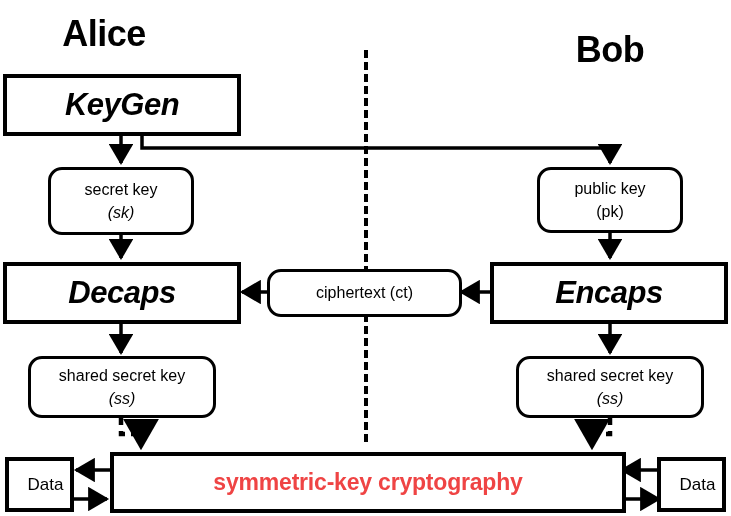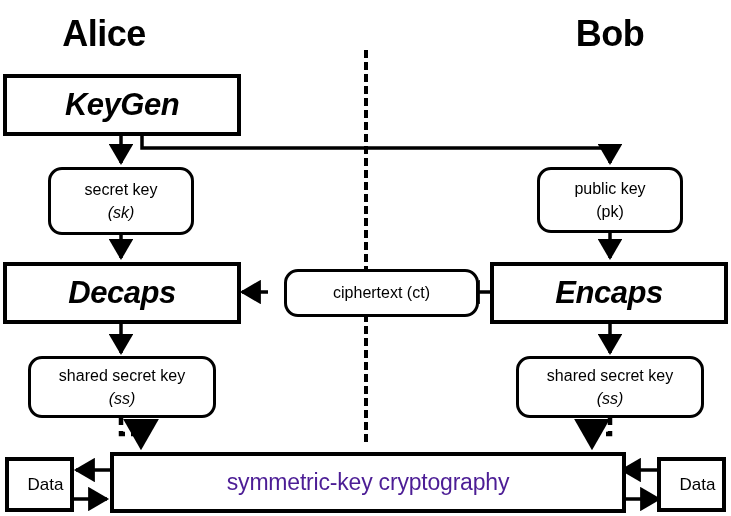--- a/index.html
+++ b/index.html
@@ -72,24 +72,24 @@
     white-space: nowrap;
   }
   .sym-box {
     position: absolute;
     box-sizing: border-box;
     border: 4px solid #000;
     background: #fff;
     display: flex;
     align-items: center;
     justify-content: center;
-    font-weight: normal;
+    font-weight: bold;
     font-size: 23px;
     letter-spacing: -0.2px;
-    color: #4c1d95;
+    color: #ef4444;
   }
   .data-box {
     position: absolute;
     box-sizing: border-box;
     border: 4px solid #000;
     background: #fff;
     display: flex;
     align-items: center;
     justify-content: center;
     font-size: 17px;
@@ -107,21 +107,21 @@
     height: 516px;
     pointer-events: none;
   }
 </style>
 </head>
 <body>
 
 <div id="canvas">
 
   <div class="party-label" style="left:4px; top:14px; width:200px;">Alice</div>
-  <div class="party-label" style="left:510px; top:14px; width:200px;text-align:center;">Bob</div>
+  <div class="party-label" style="left:510px; top:30px; width:200px;text-align:center;">Bob</div>
 
   <div class="divider" style="left:364px; top:50px; height:392px;"></div>
 
   <svg class="wires" viewBox="0 0 731 516">
     <defs>
       <marker id="ah" markerWidth="7" markerHeight="7" refX="5.4" refY="3.5" orient="auto" markerUnits="strokeWidth">
         <path d="M0,0 L6,3.5 L0,7 z" fill="#000"></path>
       </marker>
       <marker id="ahd" markerWidth="8" markerHeight="8" refX="5.6" refY="4" orient="auto" markerUnits="strokeWidth">
         <path d="M0,0 L7,4 L0,8 z" fill="#000"></path>
@@ -174,21 +174,21 @@
   </div>
 
   <div class="proc-box" style="left:3px; top:262px; width:238px; height:62px;">
     <span>Decaps</span>
   </div>
 
   <div class="proc-box" style="left:490px; top:262px; width:238px; height:62px;">
     <span>Encaps</span>
   </div>
 
-  <div class="ct-box" style="left:284px; top:269px; width:195px; height:48px;">
+  <div class="ct-box" style="left:267px; top:269px; width:195px; height:48px;">
     <span>ciphertext (</span>
       <span class="ital">ct</span>
       <span>)</span>
   </div>
 
   <div class="key-box" style="left:28px; top:356px; width:188px; height:62px;">
     <span>shared secret key</span>
     <span class="ital">(ss)</span>
   </div>
 

